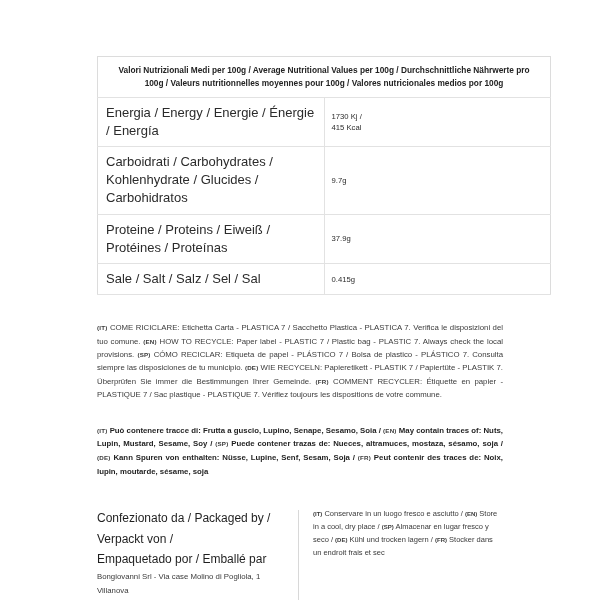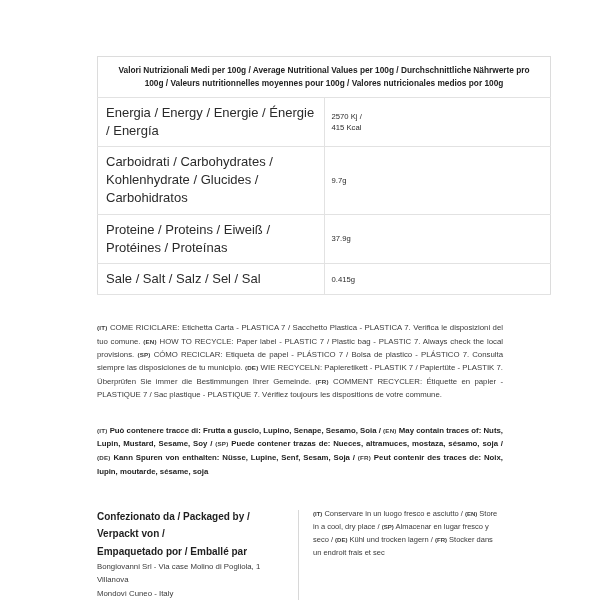--- a/index.html
+++ b/index.html
@@ -109,22 +109,22 @@
     background: #d8d8d8;
     margin: 2px 0 10px 0;
     flex: 0 0 1px;
   }
   .info-col-right {
     flex: 1;
     padding-left: 14px;
     box-sizing: border-box;
   }
   .packager-title {
-    font-size: 10px;
-    font-weight: bold;
+    font-size: 12px;
+    font-weight: normal;
     line-height: 1.72;
     color: #1f1f1f;
     margin: 0;
   }
   .packager-address {
     font-size: 7.8px;
     line-height: 1.72;
     color: #3a3a3a;
     margin: 0;
   }
@@ -147,21 +147,21 @@
 
   <table class="nutrition-table">
     <tbody>
       <tr>
         <td class="head-cell" colspan="2">Valori Nutrizionali Medi per 100g / Average Nutritional Values per 100g / Durchschnittliche Nährwerte pro 100g / Valeurs nutritionnelles moyennes pour 100g / Valores nutricionales medios por 100g</td>
       </tr>
 
       <tr>
         <td class="label-cell">Energia / Energy / Energie / Énergie / Energía</td>
         <td class="value-cell">
-          <span class="vline">2570 Kj /</span>
+          <span class="vline">1730 Kj /</span>
           <span class="vline">415 Kcal</span>
         </td>
       </tr>
 
 
 
       <tr>
         <td class="label-cell">Carboidrati / Carbohydrates / Kohlenhydrate / Glucides / Carbohidratos</td>
         <td class="value-cell">9.7g</td>
       </tr>

